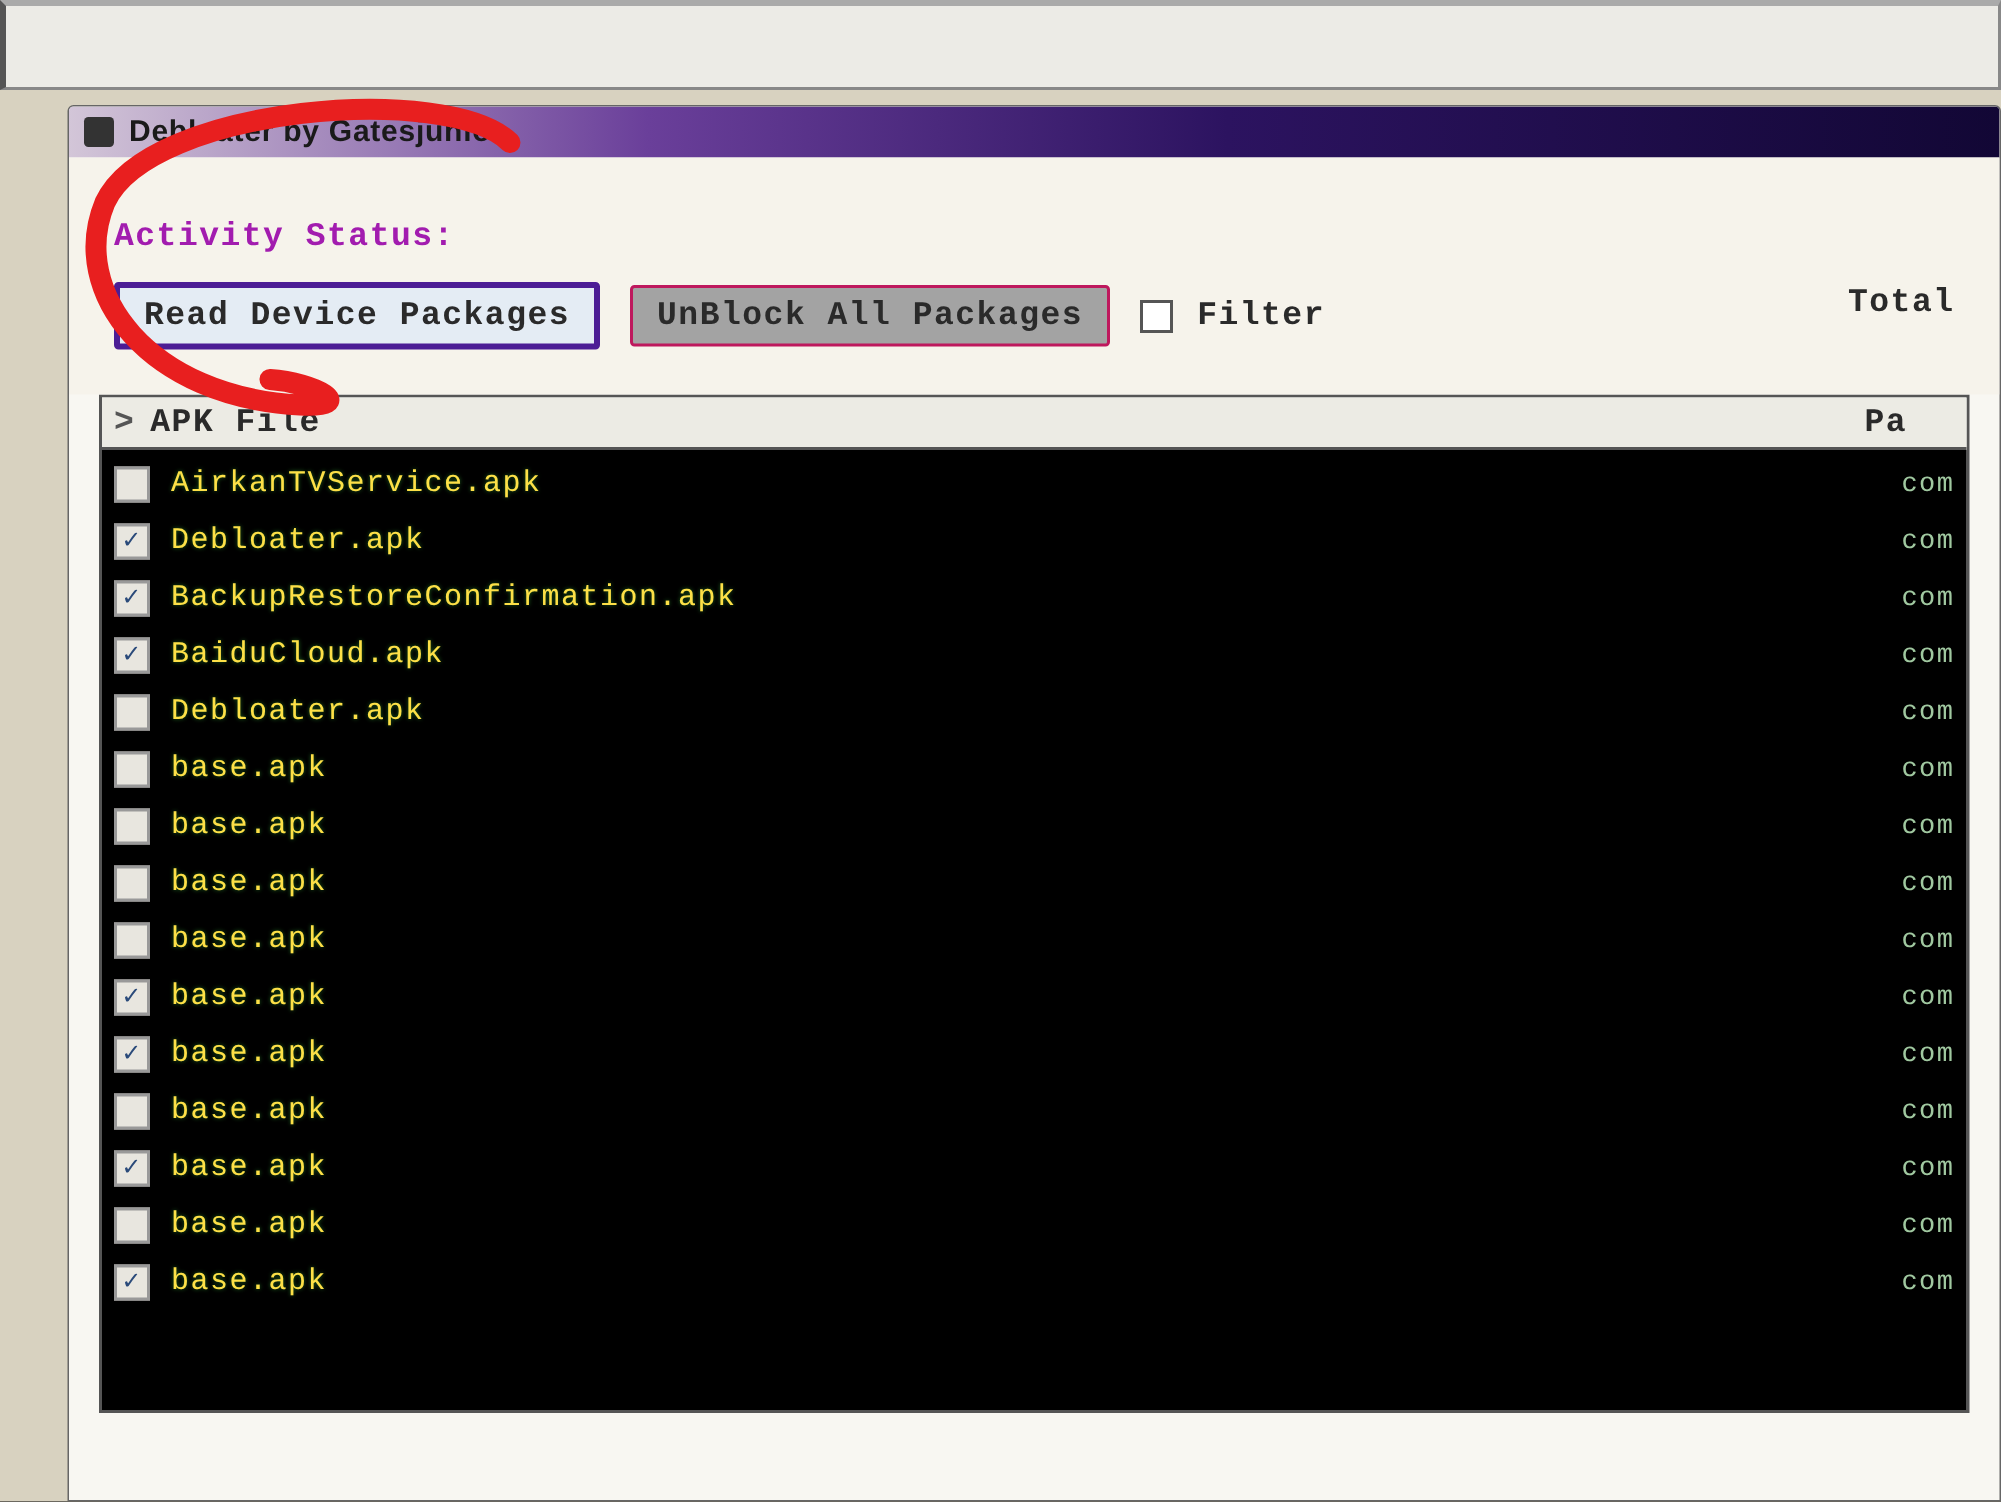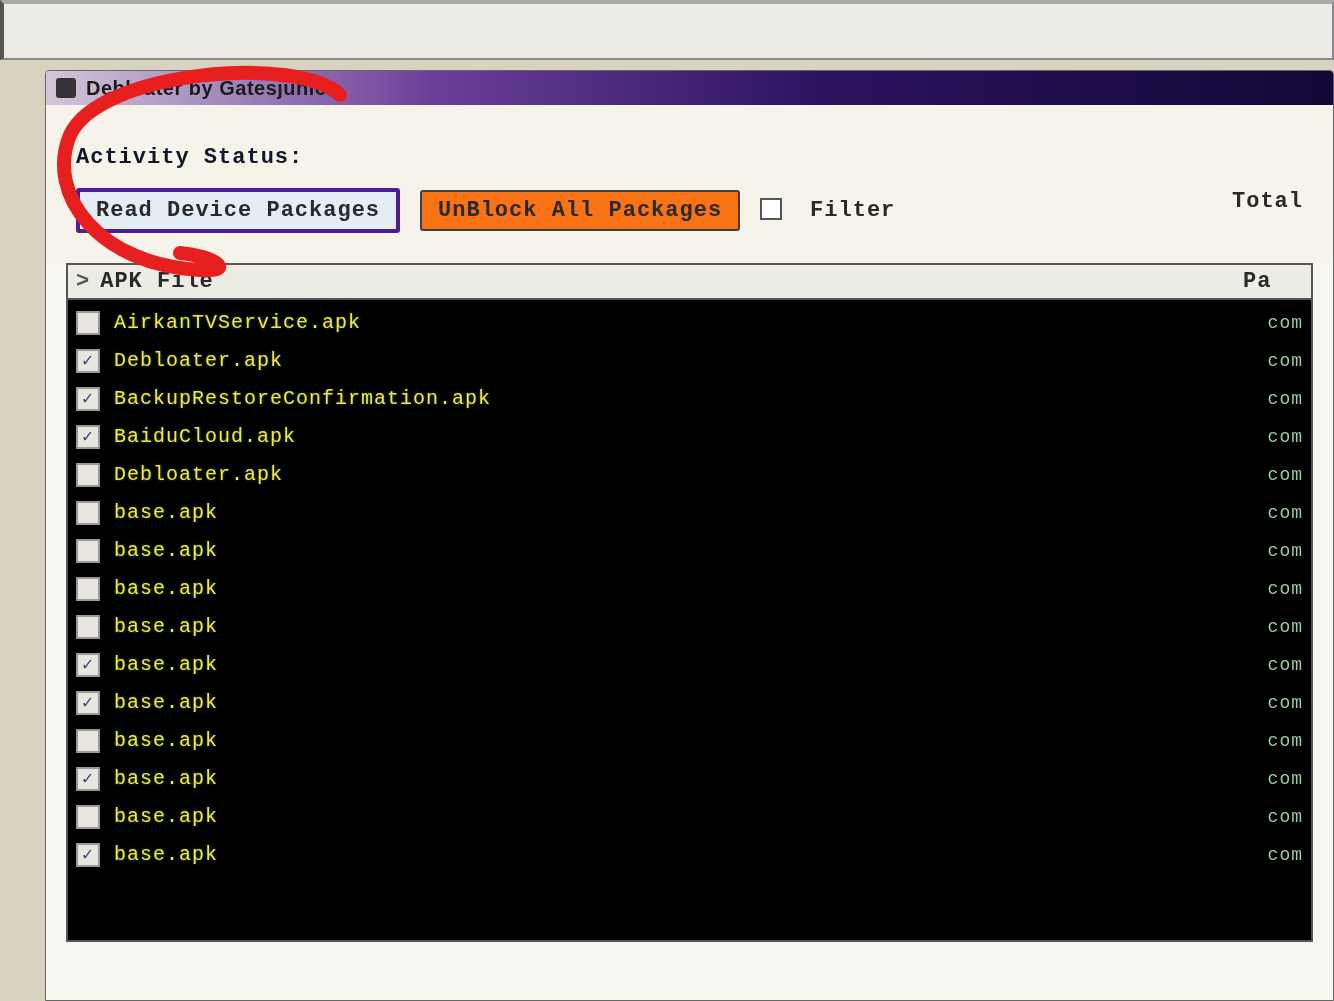--- a/index.html
+++ b/index.html
@@ -51,48 +51,49 @@
     display: inline-block;
   }
   .toolbar-area {
     background: #f6f3eb;
     padding: 40px 20px 30px 30px;
     position: relative;
   }
   .status-label {
     font-size: 22px;
     font-weight: bold;
-    color: #0f172a;
+    color: #a21caf;
     margin-bottom: 18px;
     letter-spacing: 1px;
   }
   .button-row {
     display: flex;
     align-items: center;
     gap: 20px;
   }
   .btn {
-    border: 2px solid #404040;
-    background: #f97316;
+    border: 2px solid #be185d;
+    background: #a3a3a3;
     padding: 6px 16px;
     font-family: "Courier New", monospace;
     font-size: 22px;
     font-weight: bold;
     letter-spacing: 1px;
     color: #2a2a2a;
     cursor: pointer;
     border-radius: 3px;
   }
   .btn-primary {
     border: 4px solid #4c1d95;
     background: #e4ecf4;
   }
   .checkbox-wrap {
     display: flex;
-    gap: 28px;
+    align-items: center;
+    gap: 16px;
     font-size: 22px;
     font-weight: bold;
     letter-spacing: 1px;
     color: #2a2a2a;
   }
   .checkbox {
     width: 22px; height: 22px;
     border: 2px solid #555;
     background: #fff;
     display: inline-block;

